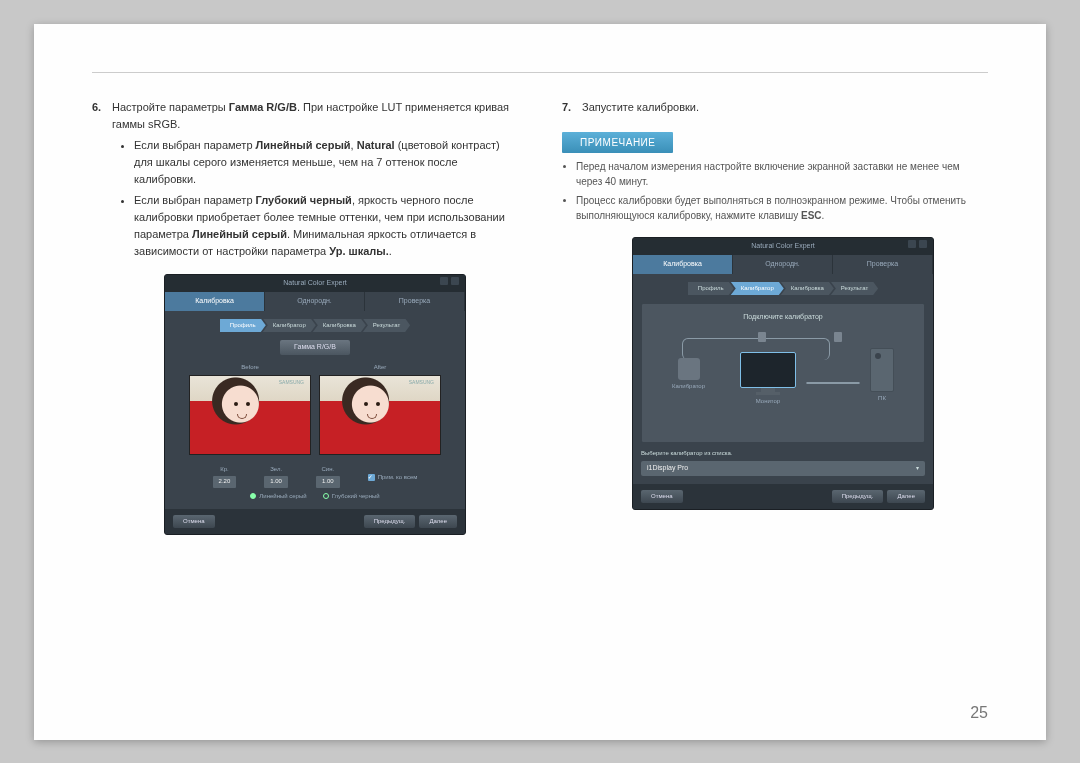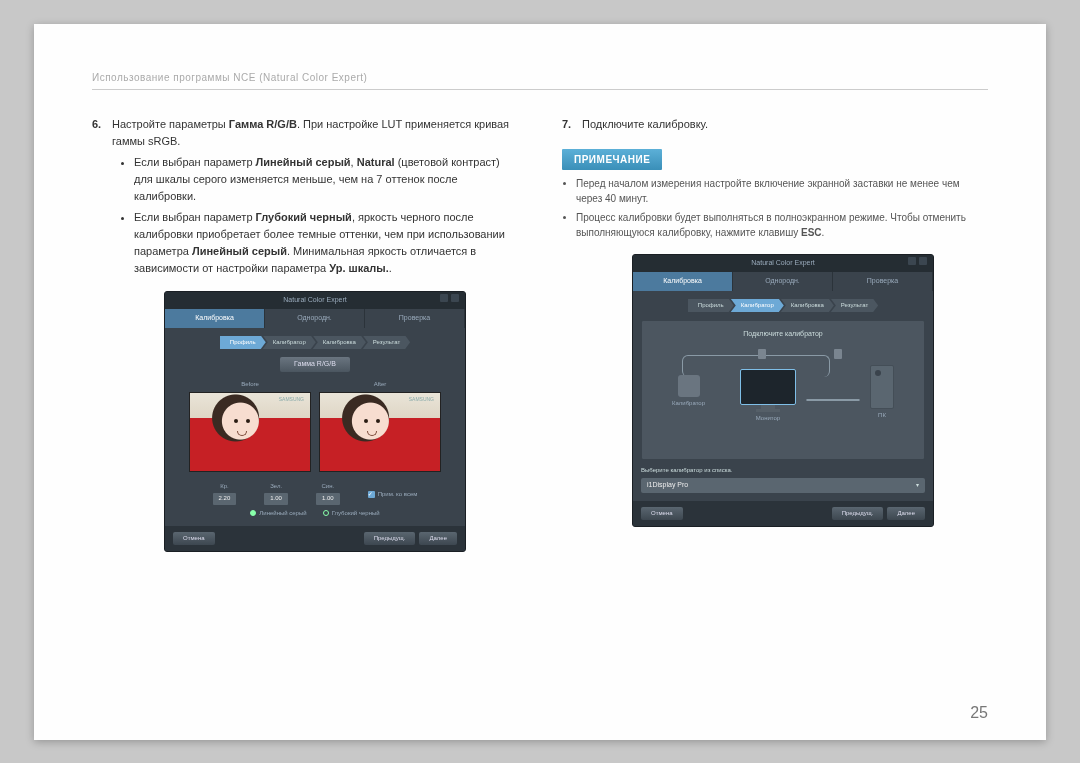--- a/index.html
+++ b/index.html
@@ -39,23 +39,23 @@
   .step { display: flex; gap: 6px; margin-bottom: 6px; }
   .step-num { font-weight: bold; min-width: 14px; }
   .step-body { flex: 1; }
   .bullets { list-style: disc; padding-left: 22px; margin-top: 4px; }
   .bullets li { margin-bottom: 4px; }
   .bold { font-weight: bold; }
   .note-label {
     display: inline-block;
     background: linear-gradient(#5cb0d8, #3a8fb8);
     color: #fff;
-    font-weight: bold;
+    font-weight: normal;
     font-size: 10px;
-    padding: 3px 12px;
+    padding: 3px 18px;
     letter-spacing: 0.5px;
     margin: 10px 0 6px 0;
     border-radius: 1px;
   }
   .note-list { list-style: disc; padding-left: 14px; font-size: 10px; color: #555; }
   .note-list li { margin-bottom: 4px; line-height: 1.5; }
   .screenshot {
     width: 302px;
     margin: 14px auto 0 auto;
     background: #2f383f;
@@ -147,21 +147,20 @@
     bottom: 18px;
     right: 58px;
     font-size: 16px;
     color: #777;
   }
 </style>
 </head>
 <body>
 
 <div class="page">
-  <div class="header-title">Использование программы NCE (Natural Color Expert)</div>
   <hr class="header-rule">
 
   <div class="columns">
 
     <div class="col">
       <div class="step">
         <div class="step-num">6.</div>
         <div class="step-body">
           <span>Настройте параметры </span><span class="bold">Гамма R/G/B</span><span>. При настройке LUT применяется кривая гаммы sRGB.</span>
           <ul class="bullets">
@@ -249,21 +248,21 @@
             </div>
           </div>
         </div>
       </div>
     </div>
 
     <div class="col">
       <div class="step">
         <div class="step-num">7.</div>
         <div class="step-body">
-          <span>Подключите калибровку.</span>
+          <span>Запустите калибровки.</span>
         </div>
       </div>
 
       <div class="note-label">ПРИМЕЧАНИЕ</div>
       <ul class="note-list">
         <li>Перед началом измерения настройте включение экранной заставки не менее чем через 40 минут.</li>
         <li>
           <span>Процесс калибровки будет выполняться в полноэкранном режиме. Чтобы отменить выполняющуюся калибровку, нажмите клавишу </span><span class="bold">ESC</span><span>.</span>
         </li>
       </ul>

